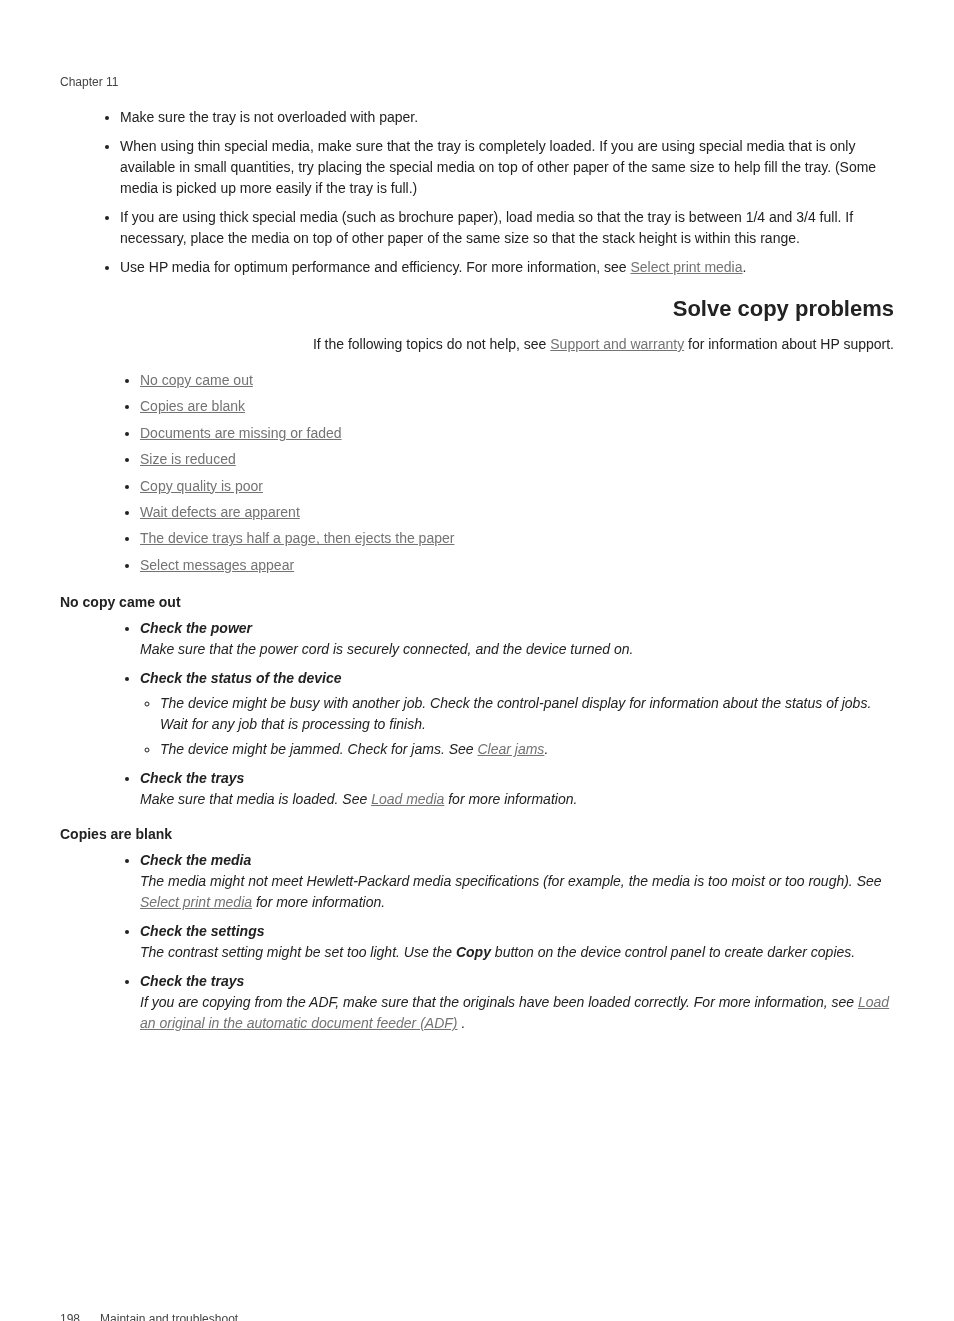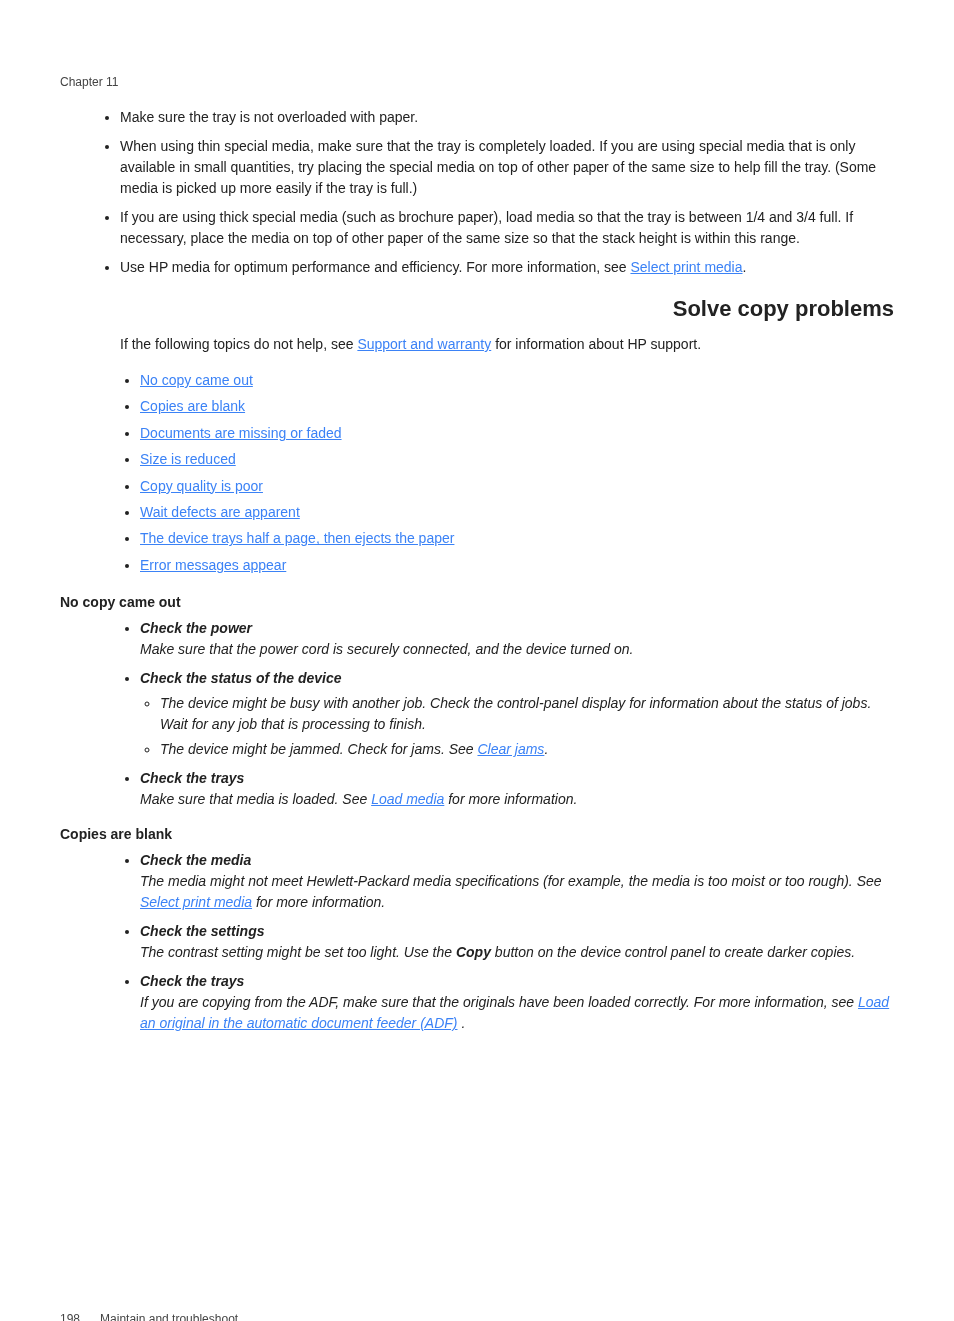--- a/index.html
+++ b/index.html
@@ -27,34 +27,35 @@
     .intro-bullets {
       margin-left: 60px;
       margin-bottom: 18px;
     }
     .intro-bullets li {
       margin-bottom: 8px;
       line-height: 1.5;
       list-style-type: disc;
     }
     a {
-      color: #3b82f6;
+      color: #737373;
       text-decoration: underline;
     }
     h2.section-title {
       font-size: 22px;
       font-weight: bold;
       margin-bottom: 12px;
       margin-top: 10px;
       text-align: right;
     }
     .intro-para {
       margin-left: 60px;
       margin-bottom: 14px;
       line-height: 1.5;
+      text-align: right;
     }
     .toc-list {
       margin-left: 80px;
       margin-bottom: 18px;
     }
     .toc-list li {
       margin-bottom: 4px;
       list-style-type: disc;
       line-height: 1.6;
     }
@@ -119,21 +120,21 @@
   </p>
 
   <ul class="toc-list">
     <li><a href="#">No copy came out</a></li>
     <li><a href="#">Copies are blank</a></li>
     <li><a href="#">Documents are missing or faded</a></li>
     <li><a href="#">Size is reduced</a></li>
     <li><a href="#">Copy quality is poor</a></li>
     <li><a href="#">Wait defects are apparent</a></li>
     <li><a href="#">The device trays half a page, then ejects the paper</a></li>
-    <li><a href="#">Error messages appear</a></li>
+    <li><a href="#">Select messages appear</a></li>
   </ul>
 
   <div class="subsection-block">
     <h3 class="subsection">No copy came out</h3>
     <ul class="bullet-section">
       <li>
         <span class="bullet-label">Check the power</span><br>
         <span>Make sure that the power cord is securely connected, and the device turned on.</span>
       </li>
       <li>

